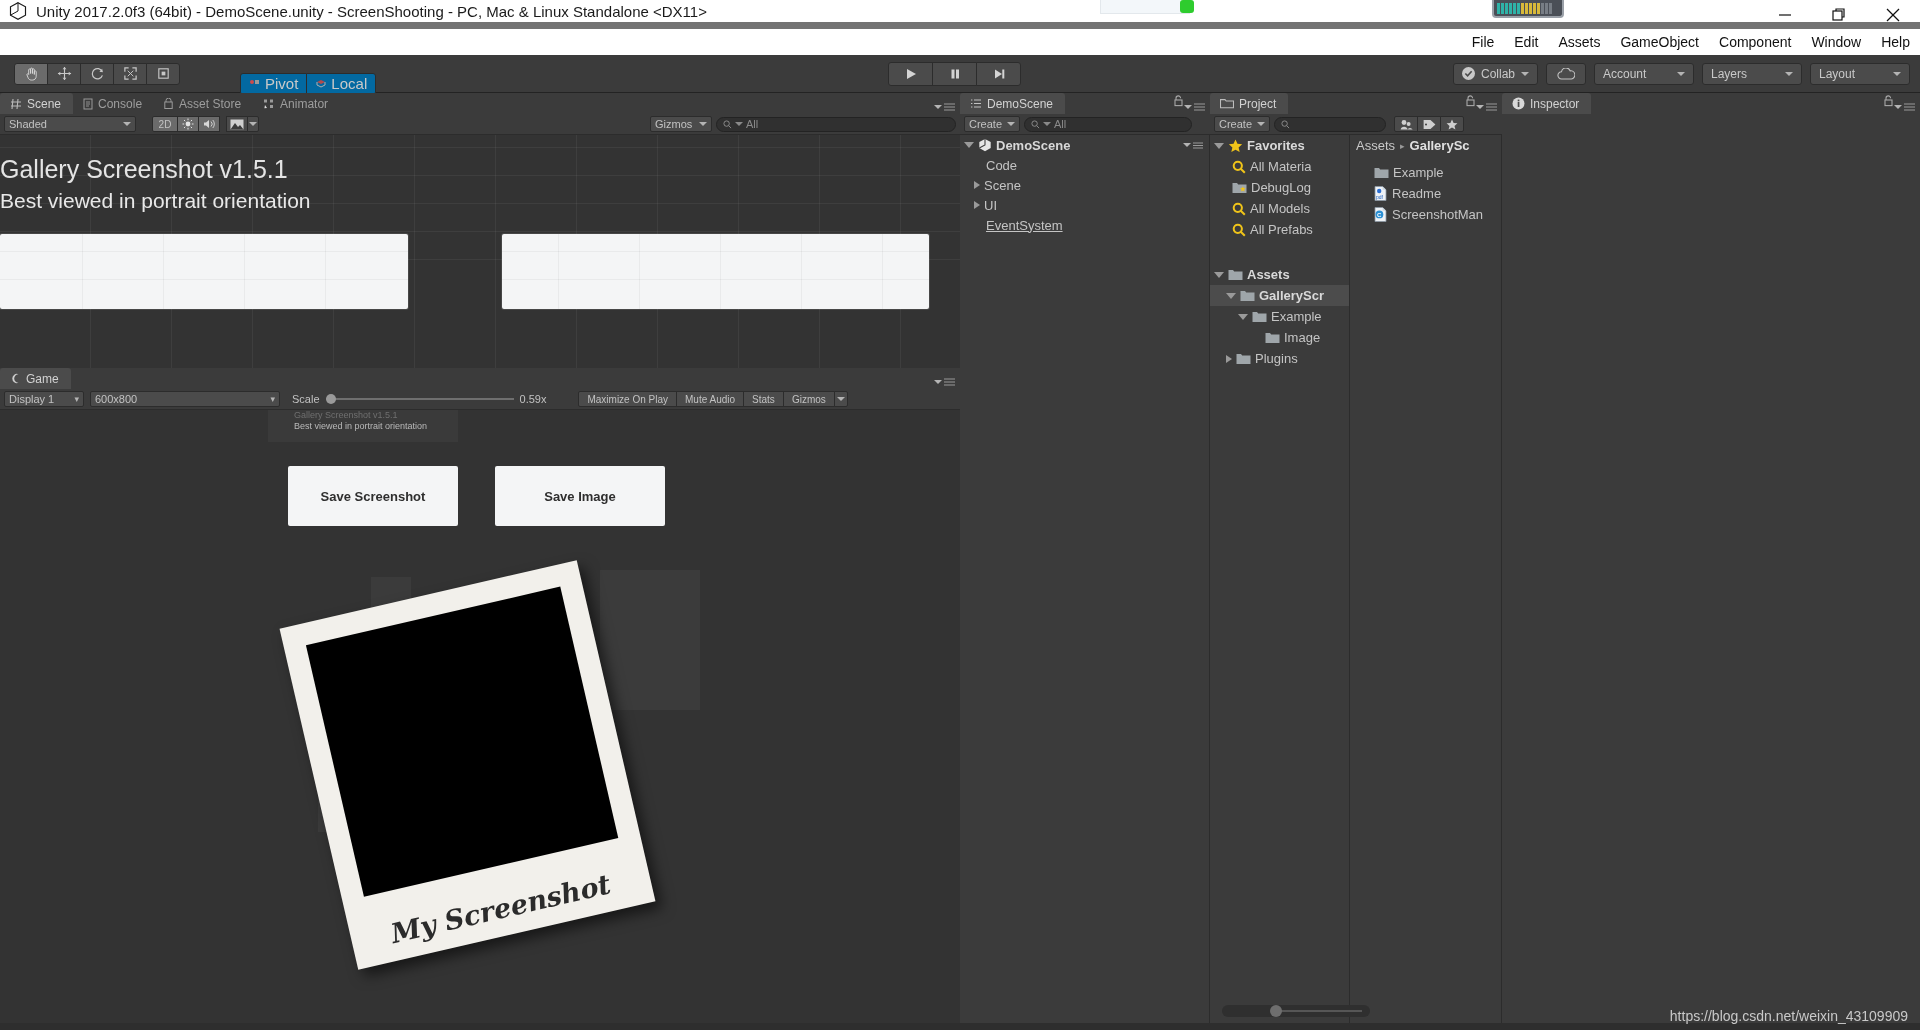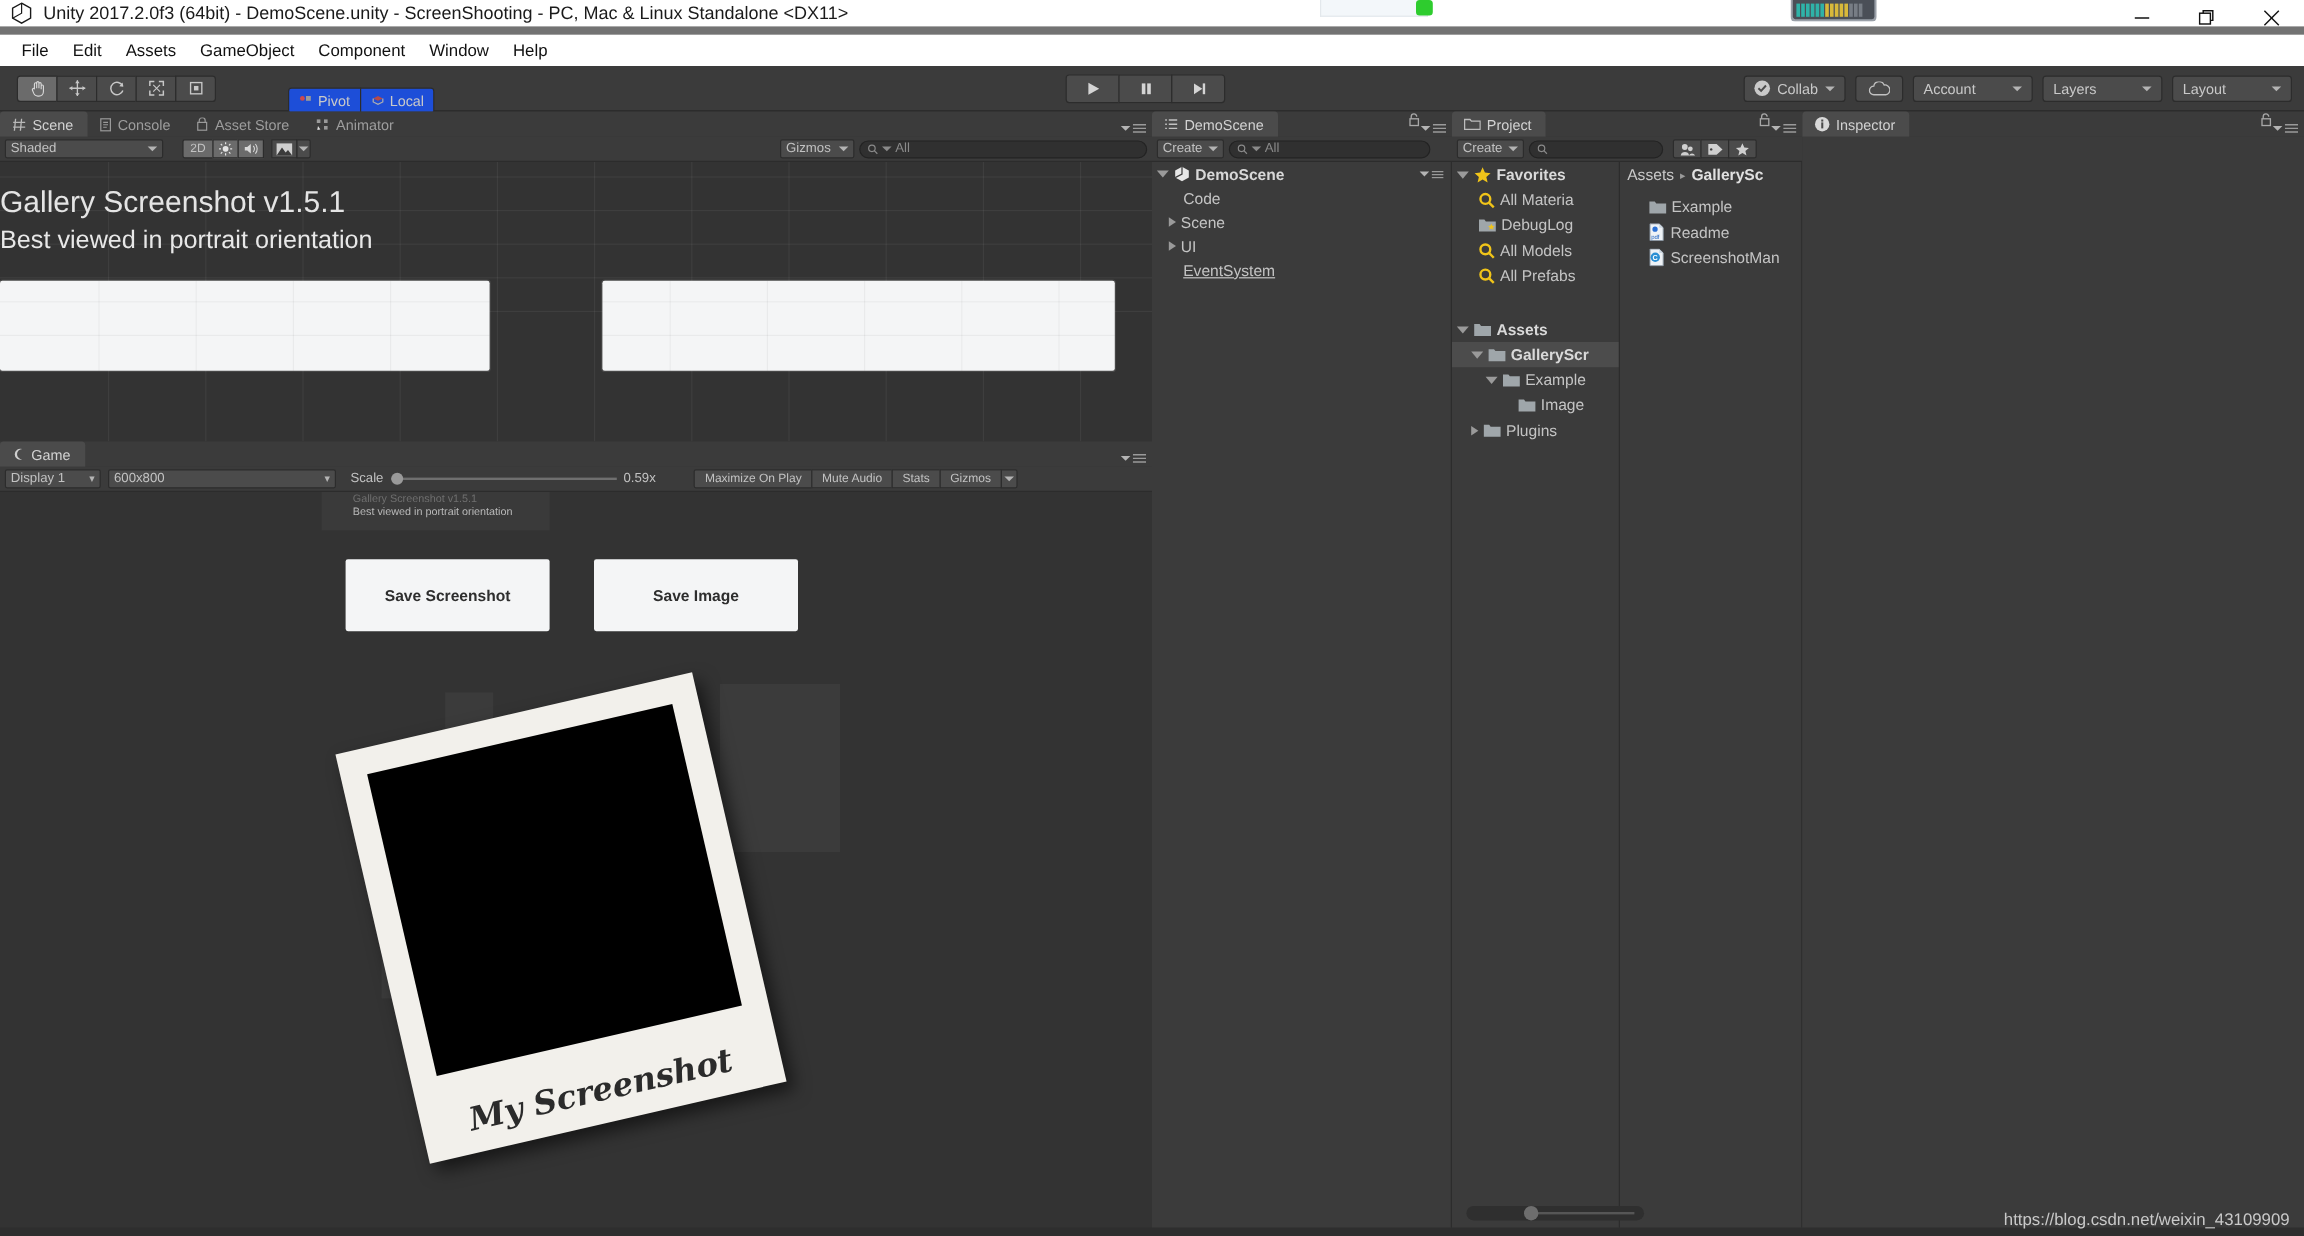--- a/index.html
+++ b/index.html
@@ -44,21 +44,21 @@
     border-radius: 0 0 4px 4px;
     display: flex; align-items: flex-end; gap: 1px; padding: 0 3px 2px 3px;
   }
   #artifact-bars i { display: block; width: 3px; height: 11px; background: #2fb3a8; }
   #artifact-bars i:nth-child(n+7) { background: #d8b93a; }
   #artifact-bars i:nth-child(n+12) { background: #777d85; }
 
   
   #menubar {
     position: absolute; left: 0; top: 29px; width: 1920px; height: 26px;
-    background: #ffffff; display: flex; align-items: center; padding-left: 8px;
+    background: #ffffff; display: flex; align-items: center; padding-left: 8px; justify-content: flex-end;
   }
   .menu-item {
     font-size: 14px; color: #111; padding: 2px 10px; white-space: nowrap;
   }
 
   
   #toolbar {
     position: absolute; left: 0; top: 55px; width: 1920px; height: 38px;
     background: #3b3b3b; border-bottom: 1px solid #232323;
     display: flex; align-items: center;
@@ -71,23 +71,23 @@
     margin-left: -1px; position: relative;
   }
   .tb-btn.first { margin-left: 0; border-radius: 3px 0 0 3px; }
   .tb-btn.last { border-radius: 0 3px 3px 0; }
   .tb-btn.active { background: #6b6b6b; }
   .tb-btn svg { display: block; }
 
   #transform-tools { margin-left: 14px; }
   #pivot-group { margin-left: 60px; }
   .pivot-btn {
-    height: 22px; background: #1d4ed8; border: 1px solid #2c2c2c;
+    height: 22px; background: #0369a1; border: 1px solid #2c2c2c;
     display: flex; align-items: center; gap: 4px; padding: 0 8px;
-    color: #c9c9c9; font-size: 12px; margin-left: -1px; margin-top: 20px;
+    color: #c9c9c9; font-size: 15px; margin-left: -1px; margin-top: 20px;
   }
   .pivot-btn.first { border-radius: 3px 0 0 3px; margin-left: 0; }
   .pivot-btn.last { border-radius: 0 3px 3px 0; }
 
   #play-group { position: absolute; left: 888px; }
   .play-btn {
     width: 45px; height: 24px; background: #4b4b4b; border: 1px solid #2c2c2c;
     display: flex; align-items: center; justify-content: center; margin-left: -1px;
   }
   .play-btn.first { border-radius: 3px 0 0 3px; margin-left: 0; }

